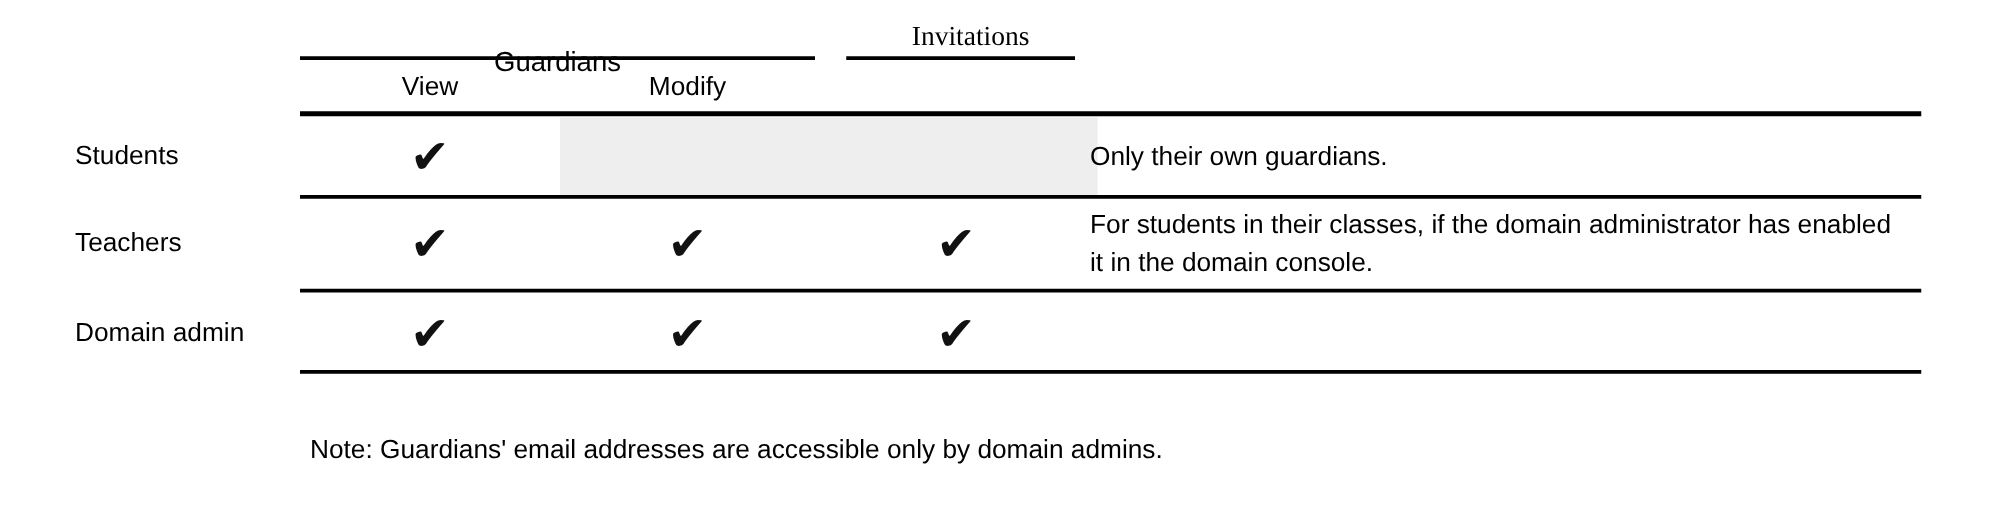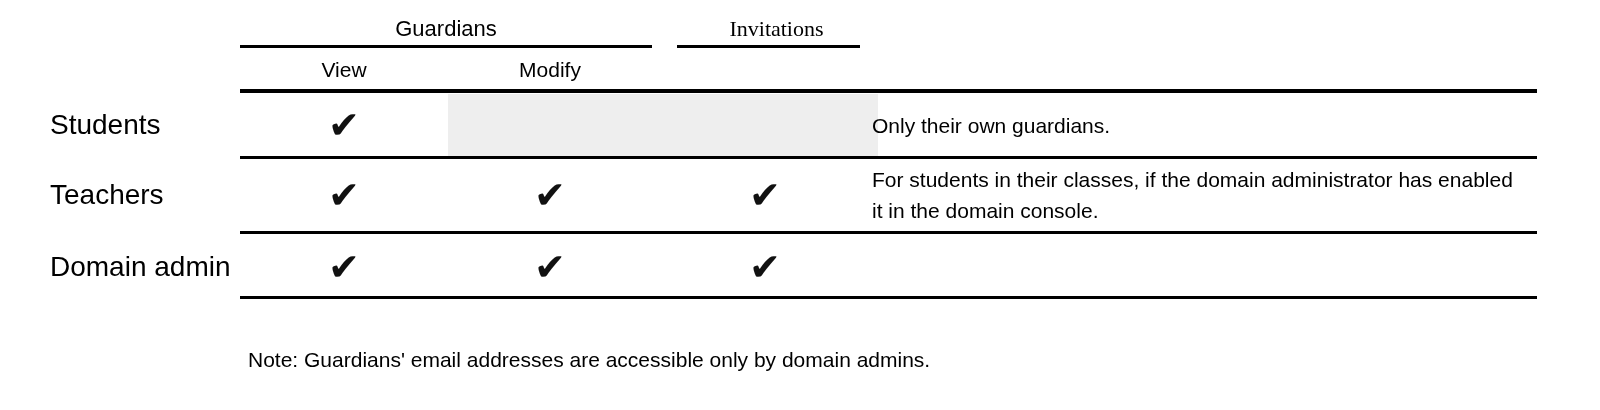--- a/index.html
+++ b/index.html
@@ -22,22 +22,22 @@
     font-size:22px;line-height:26px;text-align:center;
   }
   .sub-label{
     position:absolute;top:57px;height:25px;
     font-size:21px;line-height:25px;text-align:center;
   }
 
   
   .row{position:absolute;left:0;width:1600px;}
   .role{
-    position:absolute;left:50px;top:0;height:100%;
-    display:flex;align-items:center;font-size:28px;
+    position:absolute;left:60px;top:0;height:100%;
+    display:flex;align-items:center;font-size:21px;
   }
   .cell{
     position:absolute;top:0;height:100%;
     display:flex;align-items:center;justify-content:center;
   }
   .cell.c-view{left:240px;width:208px;}
   .cell.c-modify{left:448px;width:204px;}
   .cell.c-vm{left:652px;width:226px;}
   .check{
     font-family:"DejaVu Sans",sans-serif;
@@ -56,21 +56,21 @@
   .footnote{
     position:absolute;left:248px;top:347px;
     font-size:21px;line-height:25px;
   }
 </style>
 </head>
 <body>
 
 <div class="canvas">
 
-  <div class="group-label" style="left:240px;width:412px;">Guardians</div>
+  <div class="group-label" style="left:240px;width:412px;margin-top:21px;">Guardians</div>
   <div class="hline" style="left:240px;top:45px;width:412px;"></div>
 
   <div class="group-label" style="left:685px;width:183px;font-family:Liberation Serif, serif;">Invitations</div>
   <div class="hline" style="left:677px;top:45px;width:183px;"></div>
 
   <div class="sub-label" style="left:448px;width:204px;">Modify</div>
   <div class="sub-label" style="left:240px;width:208px;">View</div>
 
   <div class="hline thick" style="left:240px;top:89px;width:1297px;"></div>
 

